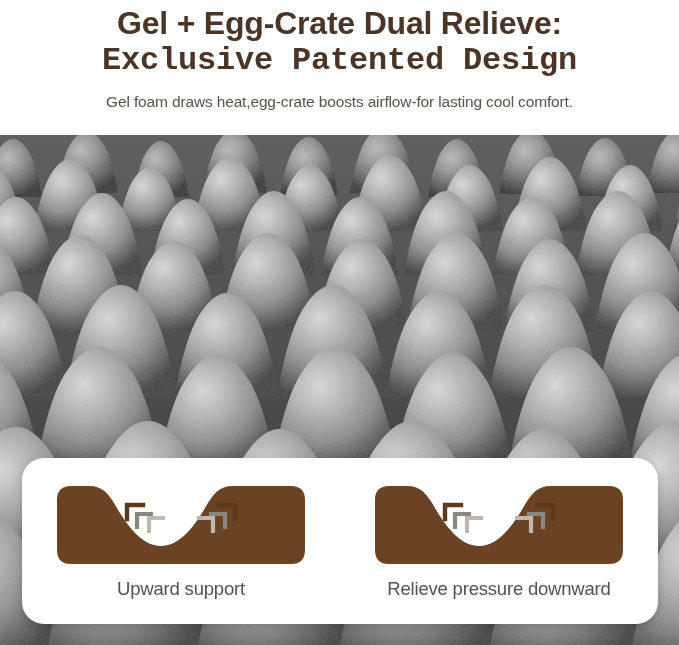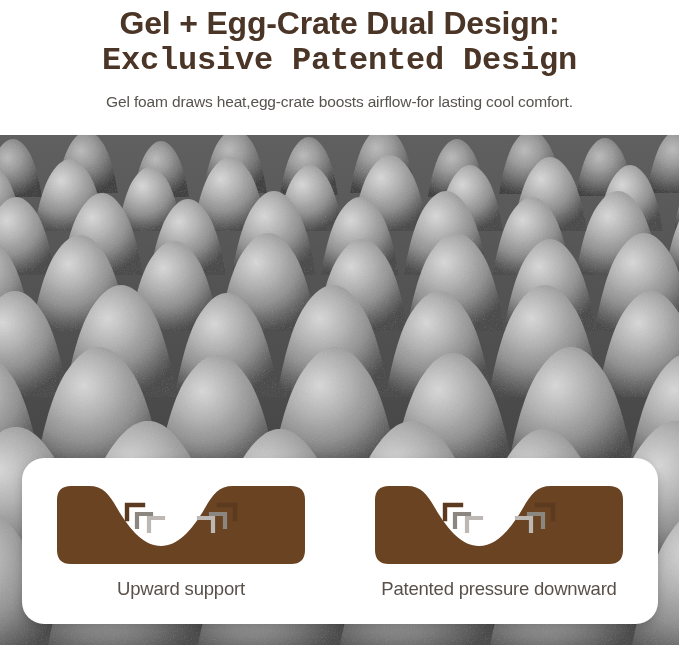--- a/index.html
+++ b/index.html
@@ -106,21 +106,21 @@
     white-space: nowrap;
   }
 </style>
 </head>
 <body>
 
 <div id="page">
 
   <div class="header">
     <div class="title">
-      <span>Gel + Egg-Crate Dual Design:</span>
+      <span>Gel + Egg-Crate Dual Relieve:</span>
       <span class="line2">Exclusive Patented Design</span>
     </div>
     <div class="subtitle">Gel foam draws heat,egg-crate boosts airflow-for lasting cool comfort.</div>
   </div>
 
   <div class="foam">
     <svg class="foam-svg" viewBox="0 0 679 510" preserveAspectRatio="none">
       <defs>
 
         <radialGradient id="bump" cx="38%" cy="30%" r="72%">
@@ -340,19 +340,19 @@
               <path d="M154,34 L168,34 L168,47"></path>
             </g>
             <g fill="none" stroke="#8c8681" stroke-width="4.2" stroke-linecap="square" stroke-linejoin="miter">
               <path d="M166,30 L180,30 L180,43"></path>
             </g>
             <g fill="none" stroke="#5b3a1f" stroke-width="4.4" stroke-linecap="square" stroke-linejoin="miter">
               <path d="M174,21 L190,21 L190,35"></path>
             </g>
           </svg>
         </div>
-        <div class="panel-label">Patented pressure downward</div>
+        <div class="panel-label">Relieve pressure downward</div>
       </div>
 
     </div>
   </div>
 
 </div>
 
 </body></html>

